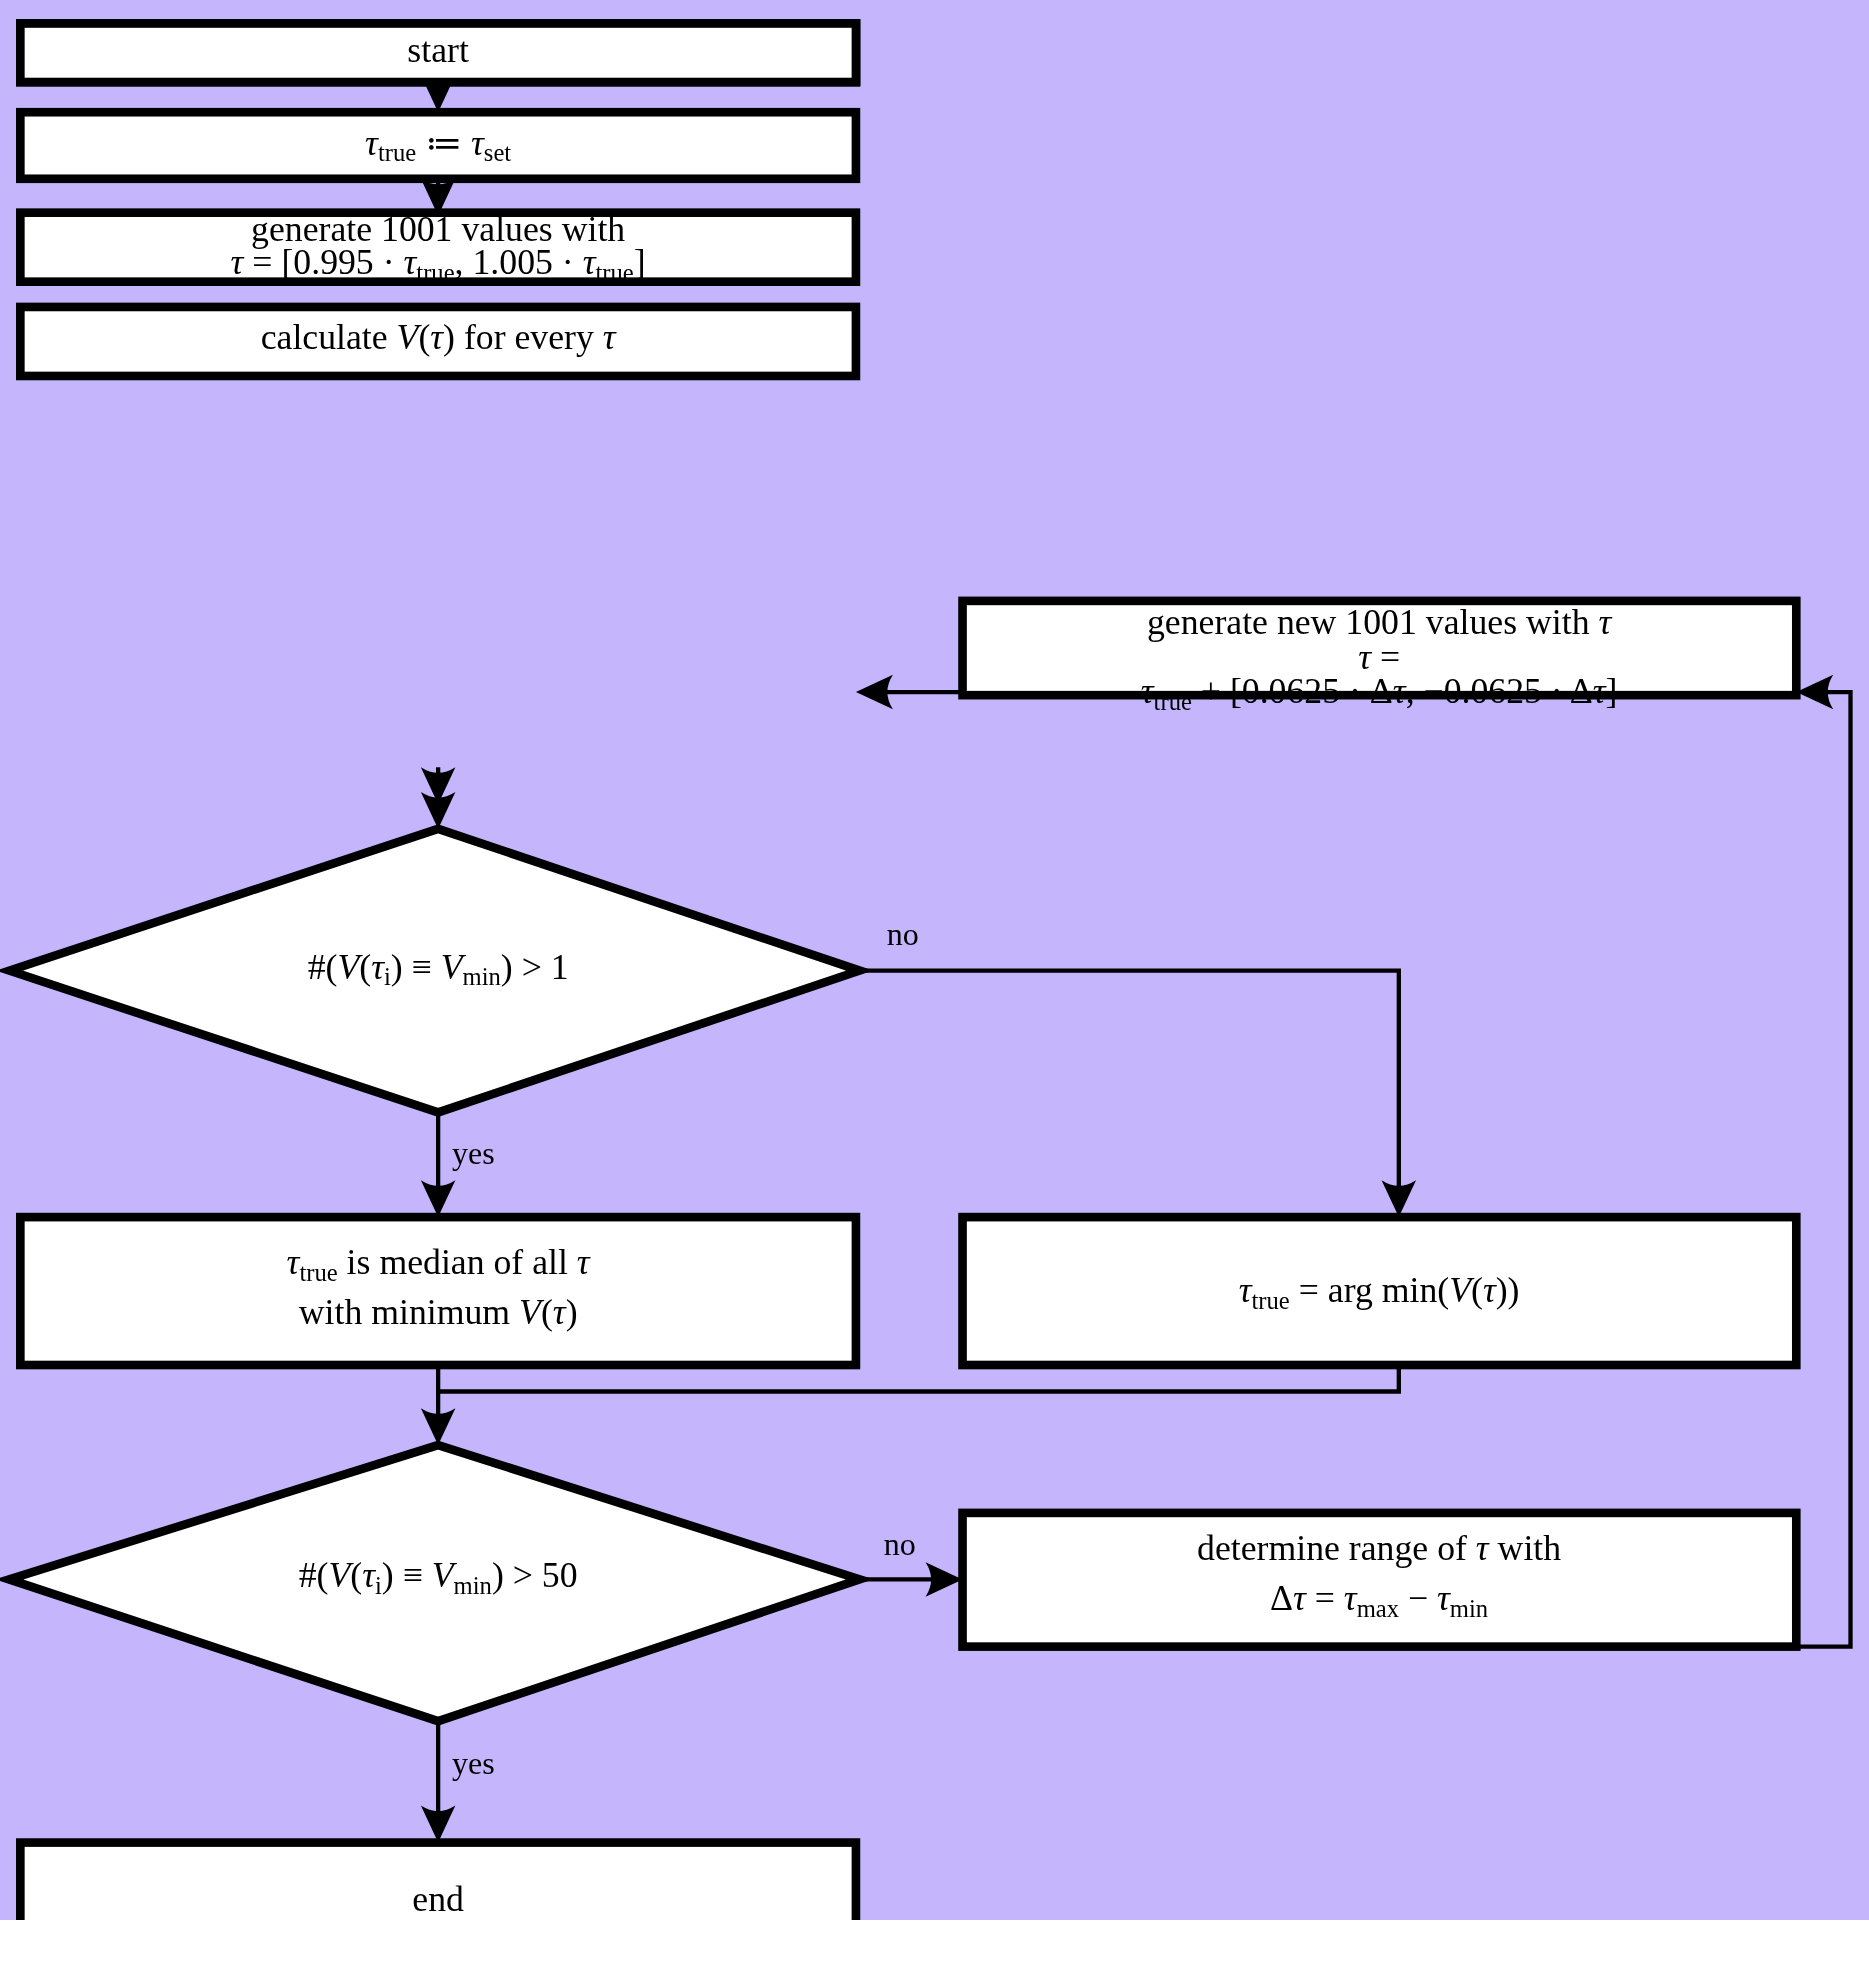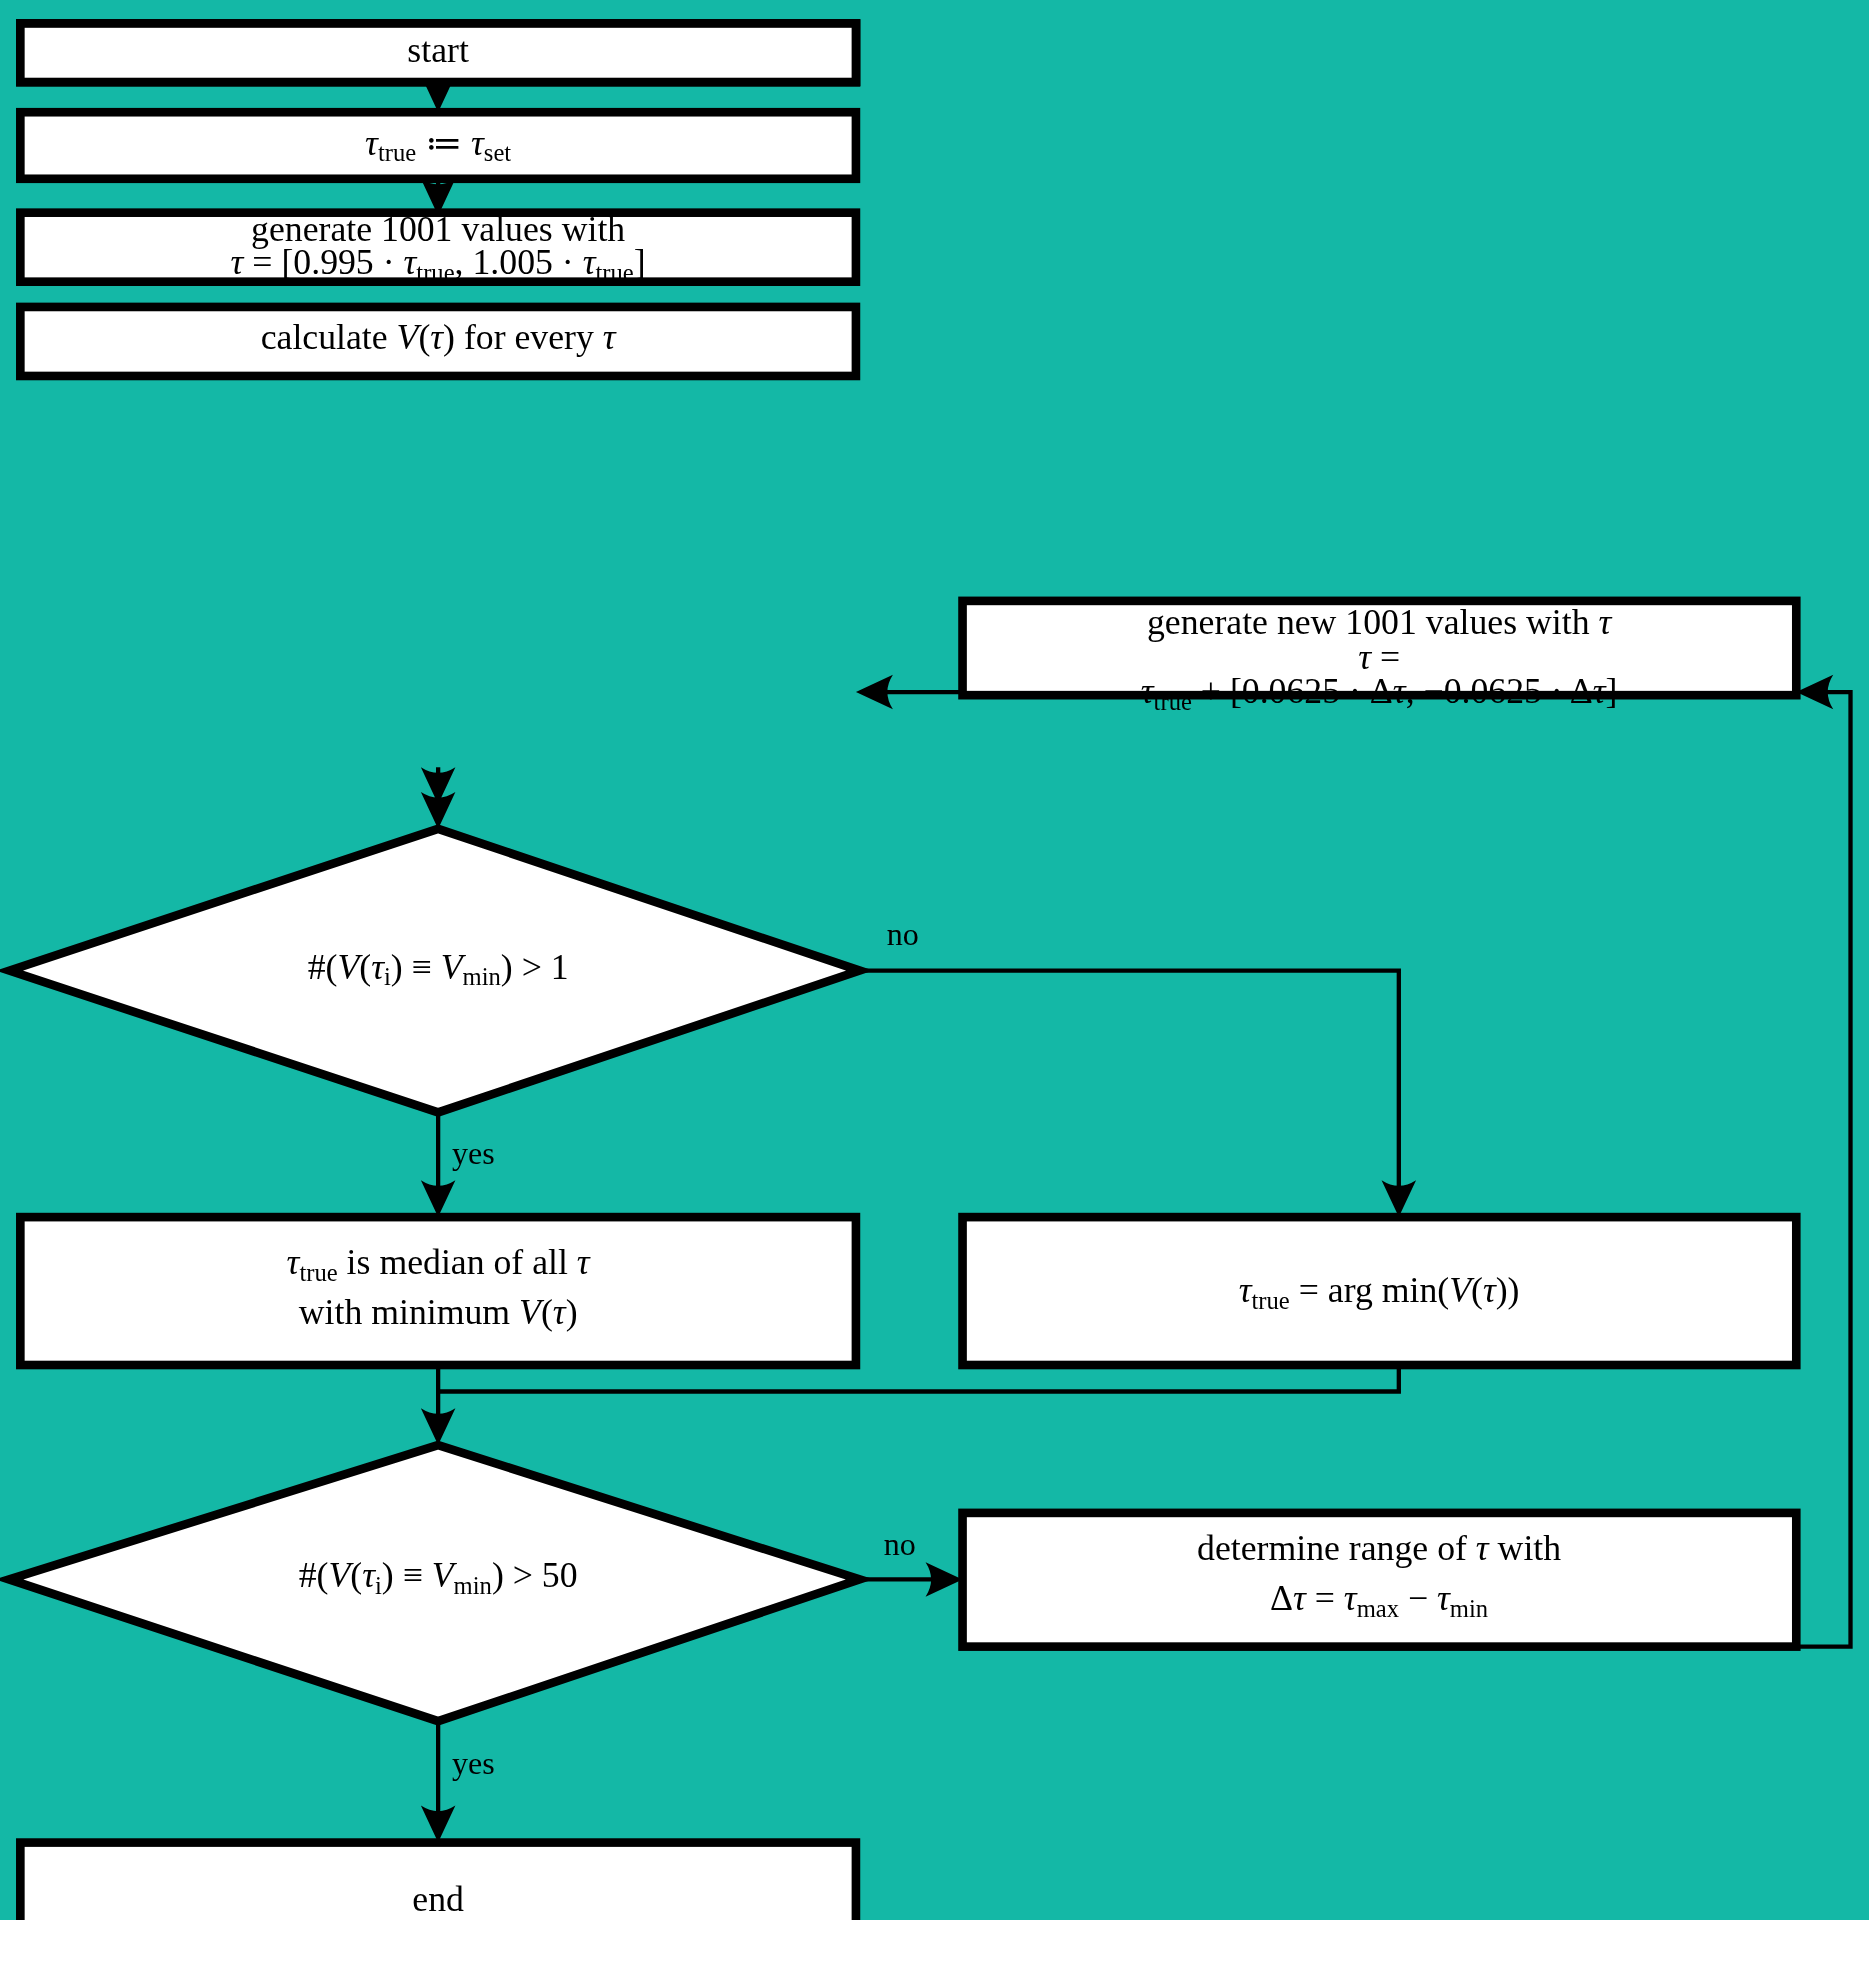--- a/index.html
+++ b/index.html
@@ -4,21 +4,21 @@
 <style>
   html, body {
     margin: 0;
     padding: 0;
     background: #ffffff;
   }
   #flowchart-root {
     position: relative;
     width: 1869px;
     height: 1920px;
-    background: #14b8a6;
+    background: #c4b5fd;
     font-family: "Liberation Serif", "DejaVu Serif", serif;
   }
   svg.chart-canvas {
     display: block;
     width: 1869px;
     height: 1985px;
   }
   .node-shape {
     fill: #ffffff;
     stroke: #000000;

